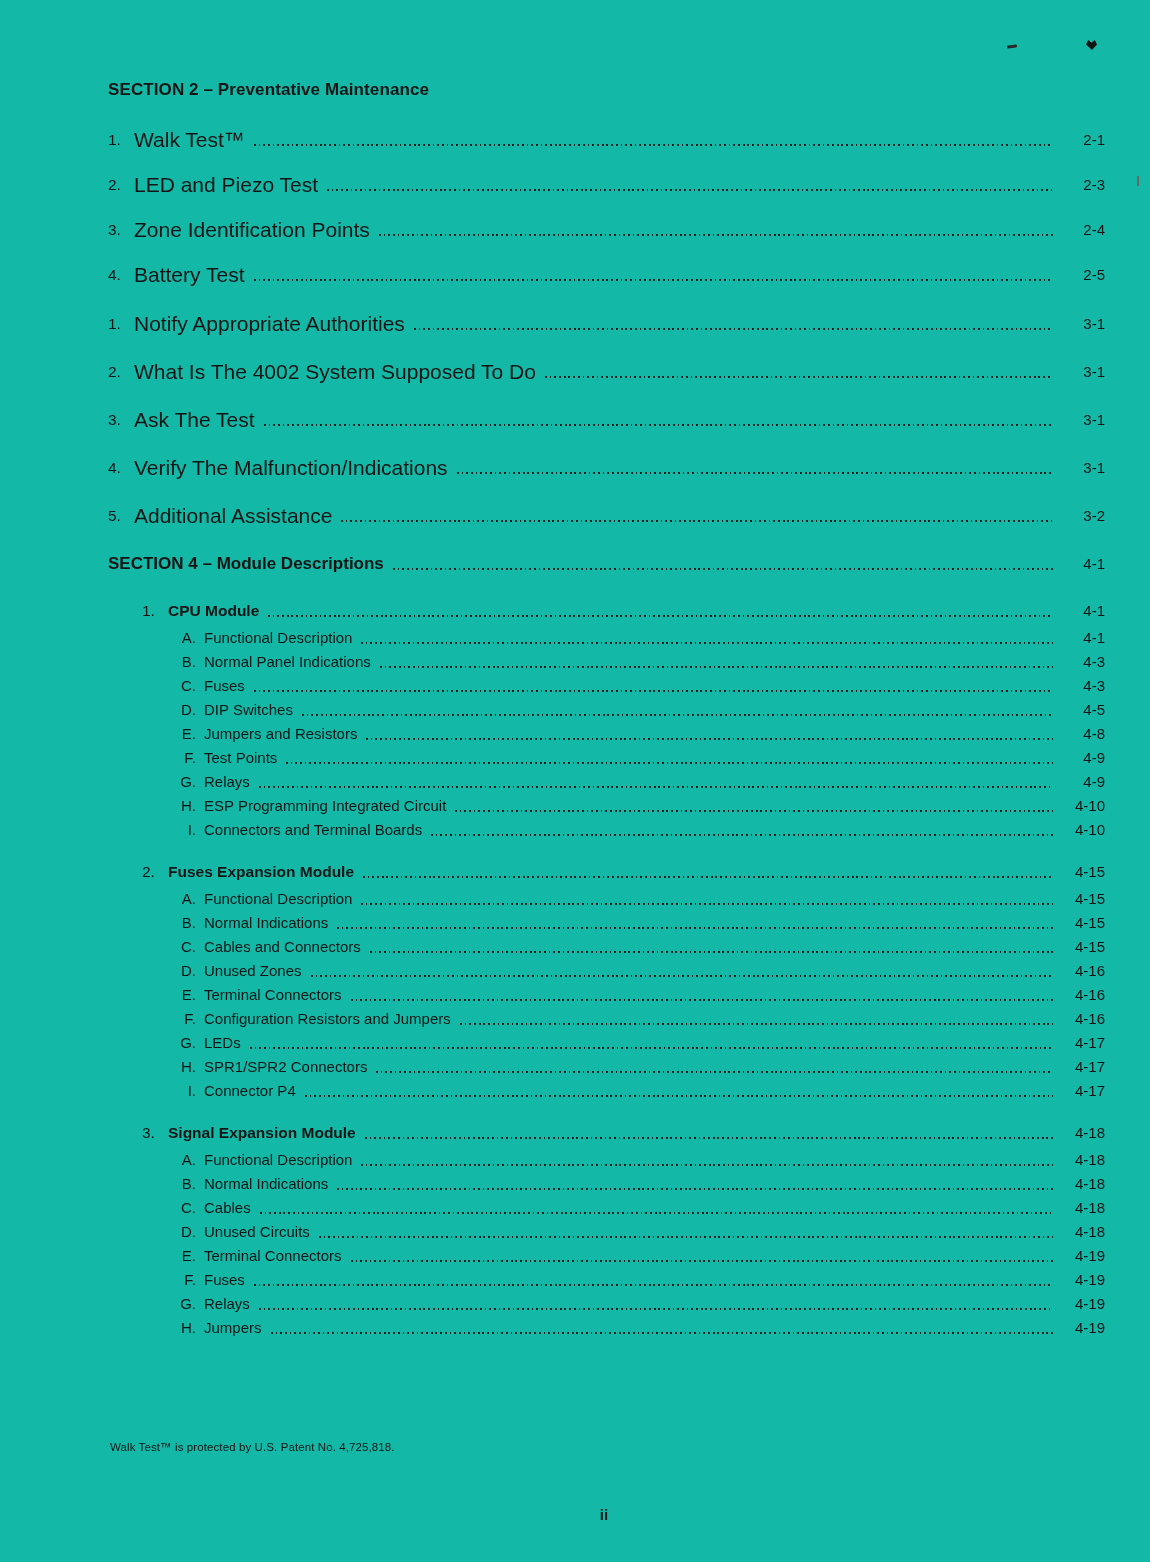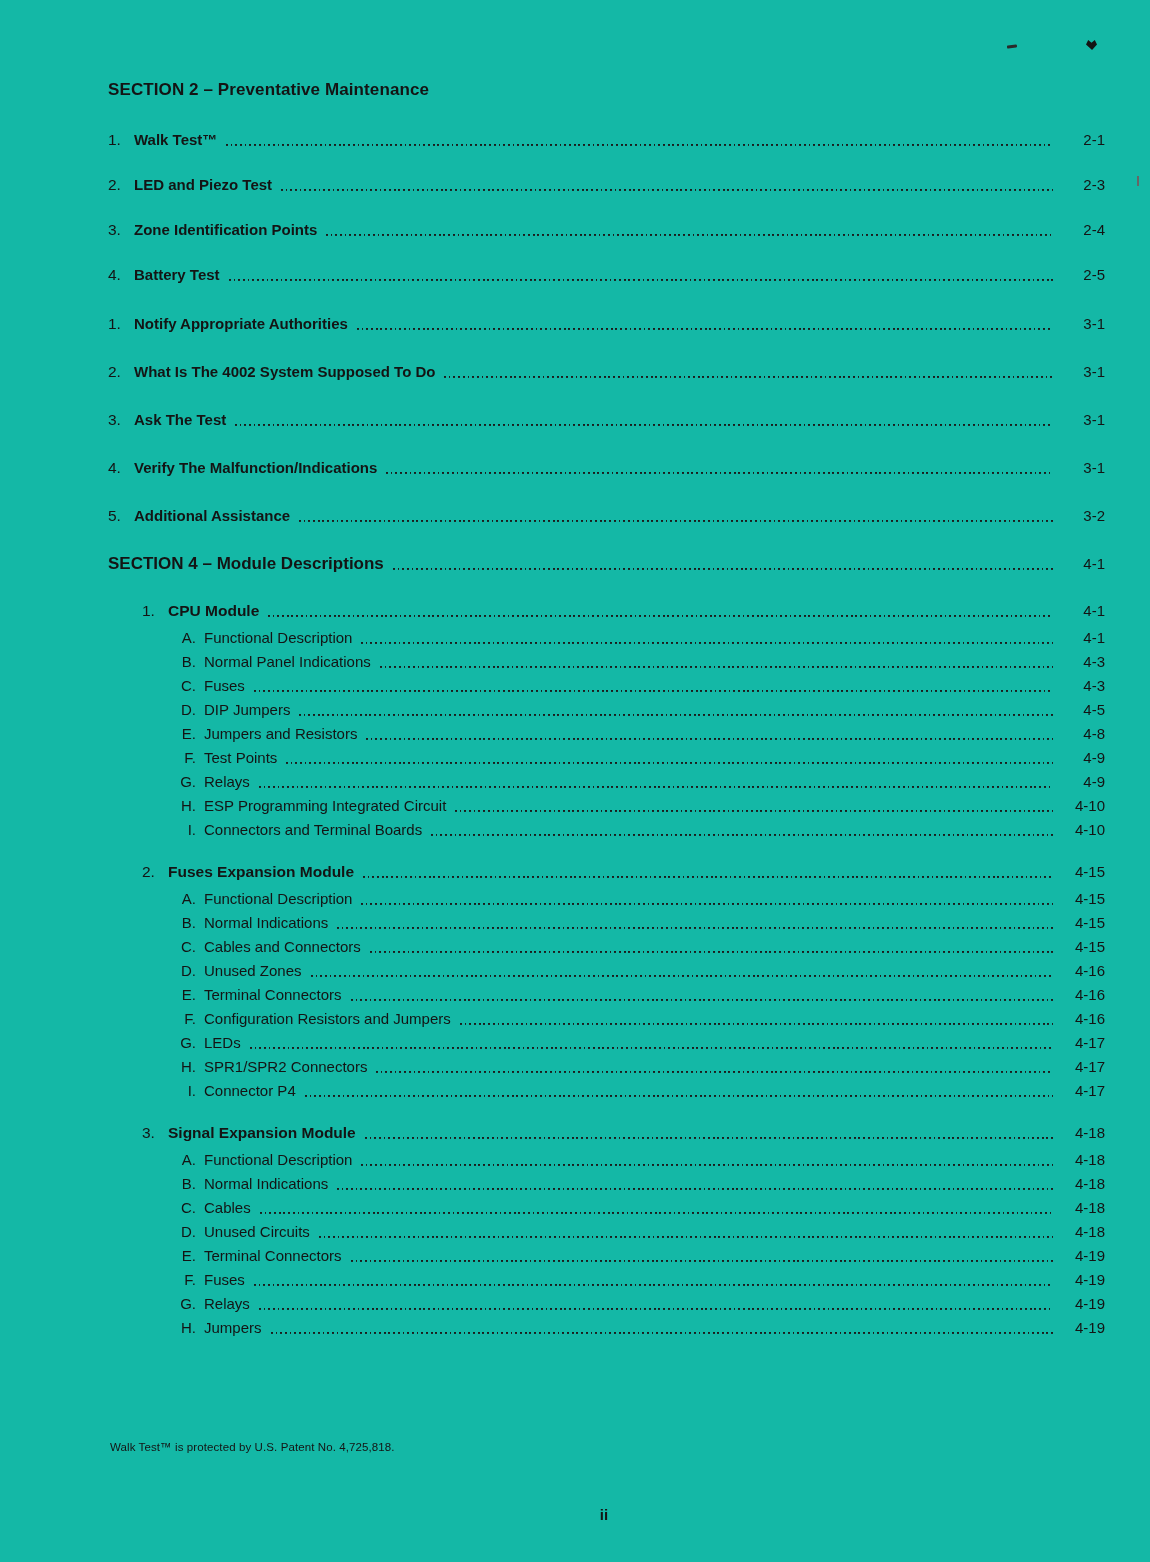--- a/index.html
+++ b/index.html
@@ -36,21 +36,21 @@
   .row {
     display: flex;
     align-items: flex-end;
     line-height: 20px;
   }
   .row .num  { white-space: pre; font-size: 15.5px; }
   .row .title{ white-space: nowrap; }
   .row .pg   { font-size: 15px; min-width: 46px; text-align: right; white-space: nowrap; }
 
   .l1 .num   { width: 26px; }
-  .l1 .title { font-weight: bold; font-size: 15px; }
+  .l1 .title { font-weight: normal; font-size: 21px; }
 
   .l2 { margin-left: 34px; }
   .l2 .num   { width: 26px; }
   .l2 .title { font-weight: bold; font-size: 15.5px; }
 
   .l3 { margin-left: 60px; padding: 2px 0; }
   .l3 .num   { width: 28px; text-align: right; padding-right: 8px; font-size: 15px; }
   .l3 .title { font-size: 15px; }
 
   .dots {
@@ -192,21 +192,21 @@
             <span class="pg">4-3</span>
           </div>
           <div class="row l3">
             <span class="num">C.</span>
             <span class="title">Fuses</span>
             <span class="dots"></span>
             <span class="pg">4-3</span>
           </div>
           <div class="row l3">
             <span class="num">D.</span>
-            <span class="title">DIP Jumpers</span>
+            <span class="title">DIP Switches</span>
             <span class="dots"></span>
             <span class="pg">4-5</span>
           </div>
           <div class="row l3">
             <span class="num">E.</span>
             <span class="title">Jumpers and Resistors</span>
             <span class="dots"></span>
             <span class="pg">4-8</span>
           </div>
           <div class="row l3">

